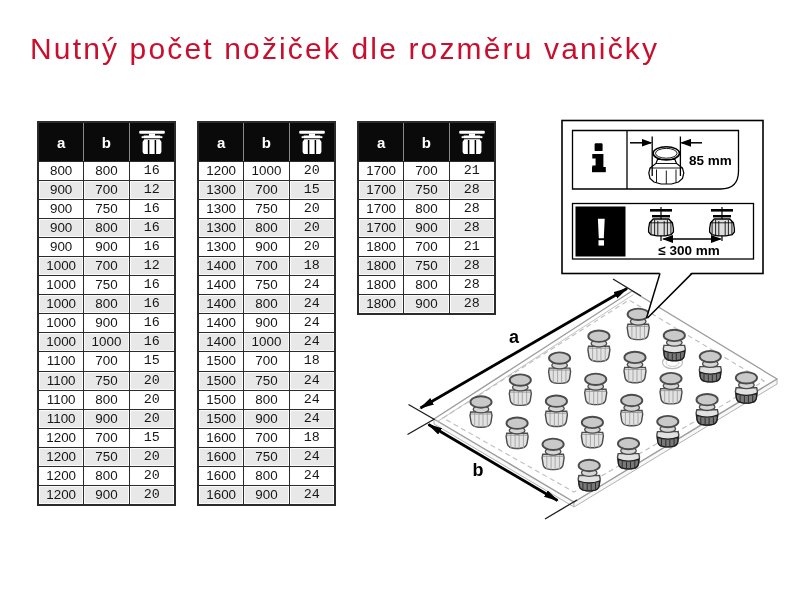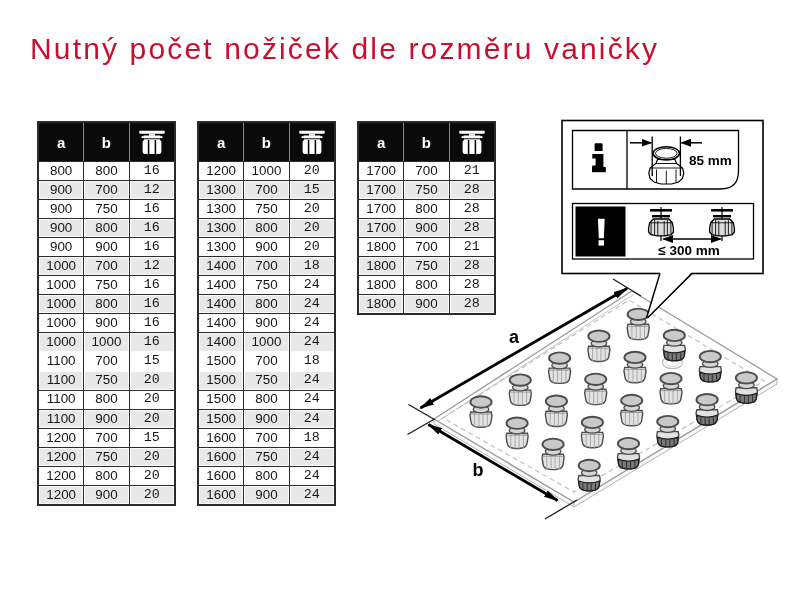--- a/index.html
+++ b/index.html
@@ -5,21 +5,21 @@
   html,body{margin:0;padding:0;}
   body{width:800px;height:600px;background:#fff;position:relative;overflow:hidden;
        font-family:"Liberation Sans",sans-serif;}
   .title{position:absolute;left:30px;top:32px;font-size:30px;color:#c8102e;
          font-weight:500;letter-spacing:2.15px;white-space:nowrap;}
   .tbl{position:absolute;border:2px solid #2b2b2b;background:#fff;}
   .tbl .hdr{display:flex;background:#0a0a0a;height:38px;}
   .tbl .hdr div{width:44.3px;border-right:1px solid #888;display:flex;align-items:center;
                 justify-content:center;color:#fff;font-weight:bold;font-size:15px;}
   .tbl .hdr div:last-child{border-right:none;}
-  .tbl .r{display:flex;height:18.05px;border-top:1px solid #2b2b2b;align-items:center;}
+  .tbl .r{display:flex;height:18.05px;border-top:1px solid #2b2b2b;}
   .tbl .r span{width:44.3px;border-right:1px solid #2b2b2b;text-align:center;
                line-height:18.2px;font-size:13.4px;color:#161616;}
   .tbl .r span:last-child{border-right:none;font-family:Liberation Mono, monospace;}
   .tbl .g span{background:#e8e8e8;box-shadow:inset 0 0 0 1px #fbfbfb;}
 </style>
 </head>
 <body>
 
 <div class="title">Nutný počet nožiček dle rozměru vaničky</div>
 

